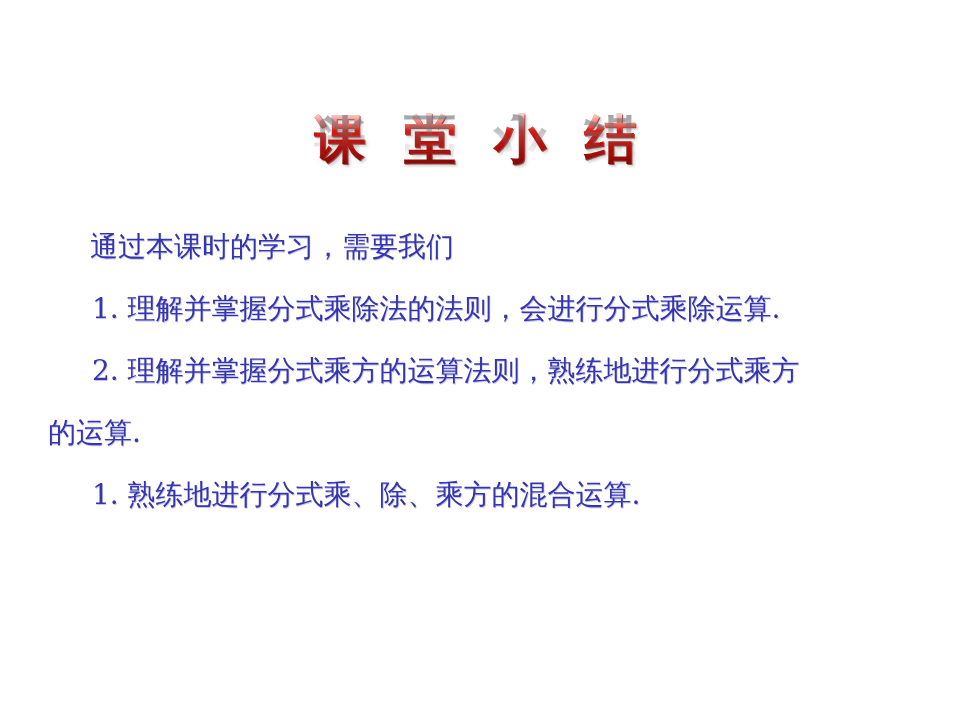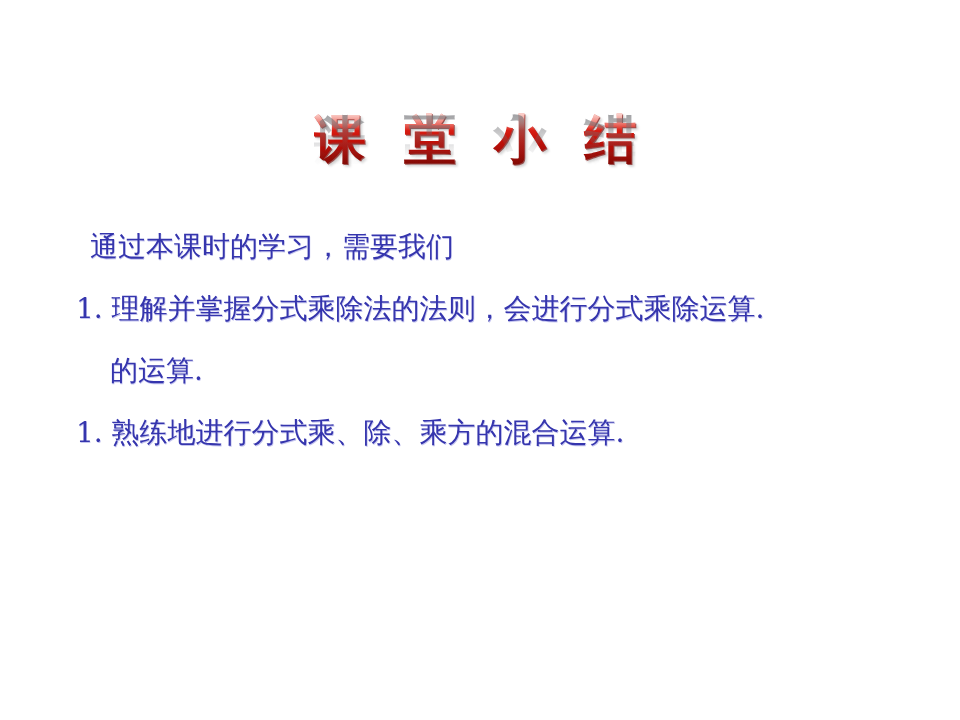--- a/index.html
+++ b/index.html
@@ -127,37 +127,38 @@
   .body-line {
     font-family: "DejaVu Serif", "Liberation Serif", serif;
     font-size: 28px;
     line-height: 62px;
     color: #3535ad;
     white-space: nowrap;
     text-shadow: 0.6px 0.6px 0 rgba(150,150,225,0.55);
   }
 
   .body-line.intro      { padding-left: 90px; }
-  .body-line.item       { padding-left: 76px; }
-  .body-line.continued  { padding-left: 110px; }
+  .body-line.item       { padding-left: 76px; margin-left: 16px; }
+  .body-line.continued  { padding-left: 48px; }
 </style>
 </head>
 <body>
 
 <div class="slide">
 
   <div class="title-block">
     <span class="title-stack">
       <span class="wordart wordart-extrude">课 堂 小 结</span>
       <span class="wordart wordart-face">课 堂 小 结</span>
       <span class="wordart wordart-gloss">课 堂 小 结</span>
       <span class="wordart wordart-reflection">课 堂 小 结</span>
     </span>
   </div>
 
   <div class="body-block">
     <div class="body-line intro">通过本课时的学习，需要我们</div>
     <div class="body-line item">1. 理解并掌握分式乘除法的法则，会进行分式乘除运算.</div>
+    <div class="body-line item">2. 理解并掌握分式乘方的运算法则，熟练地进行分式乘方</div>
     <div class="body-line continued">的运算.</div>
     <div class="body-line item">1. 熟练地进行分式乘、除、乘方的混合运算.</div>
   </div>
 
 </div>
 
 </body></html>

